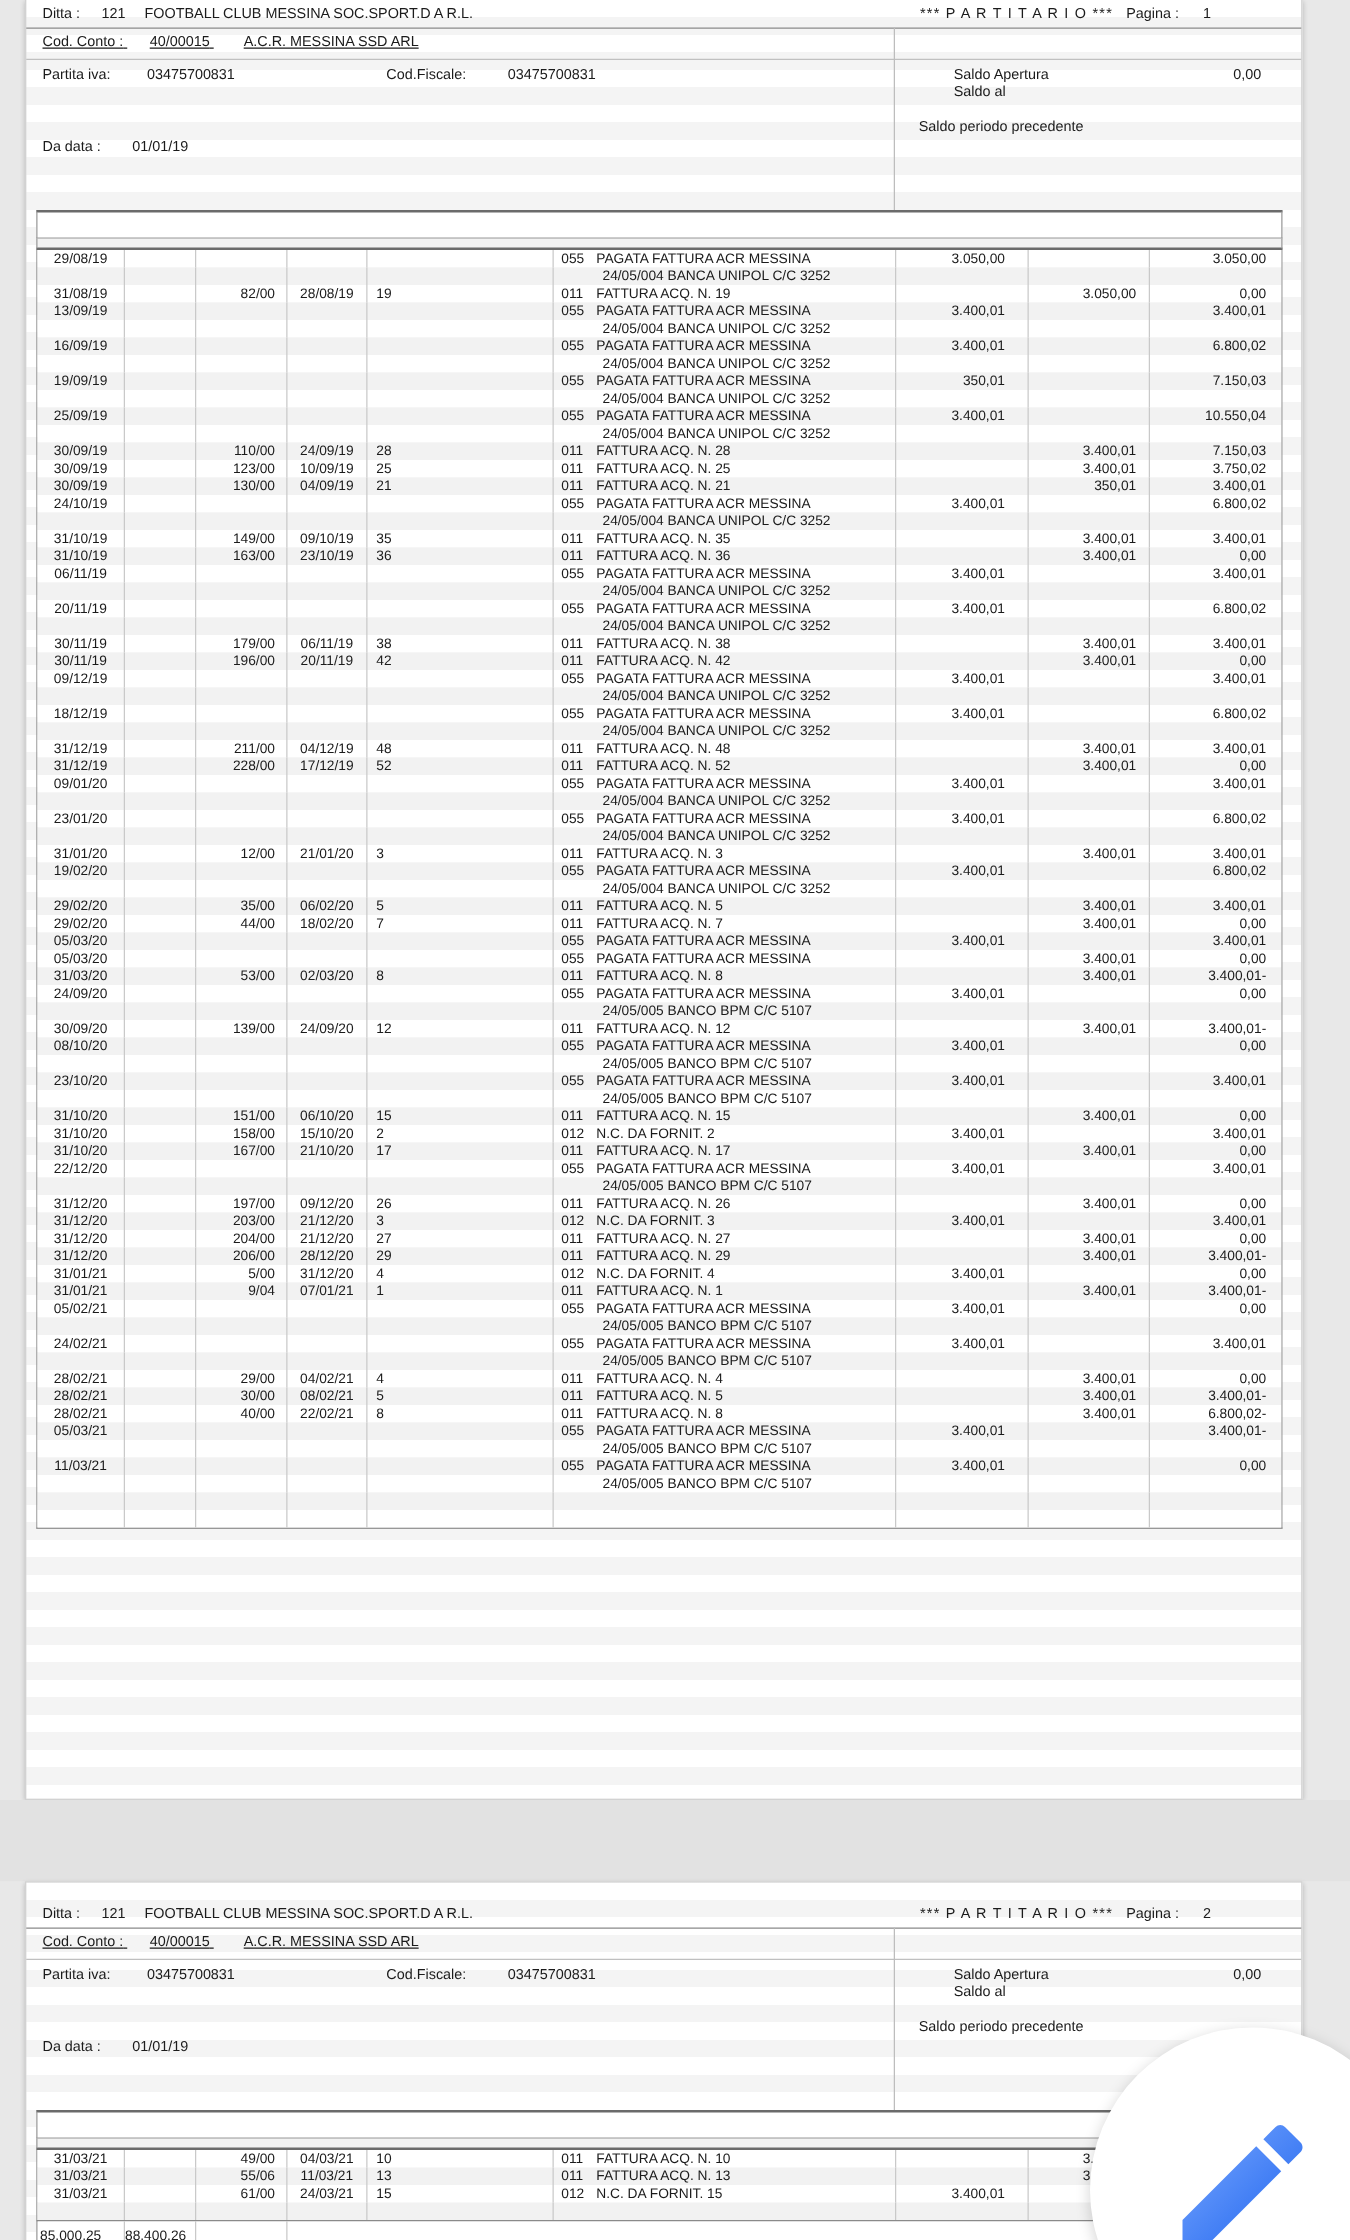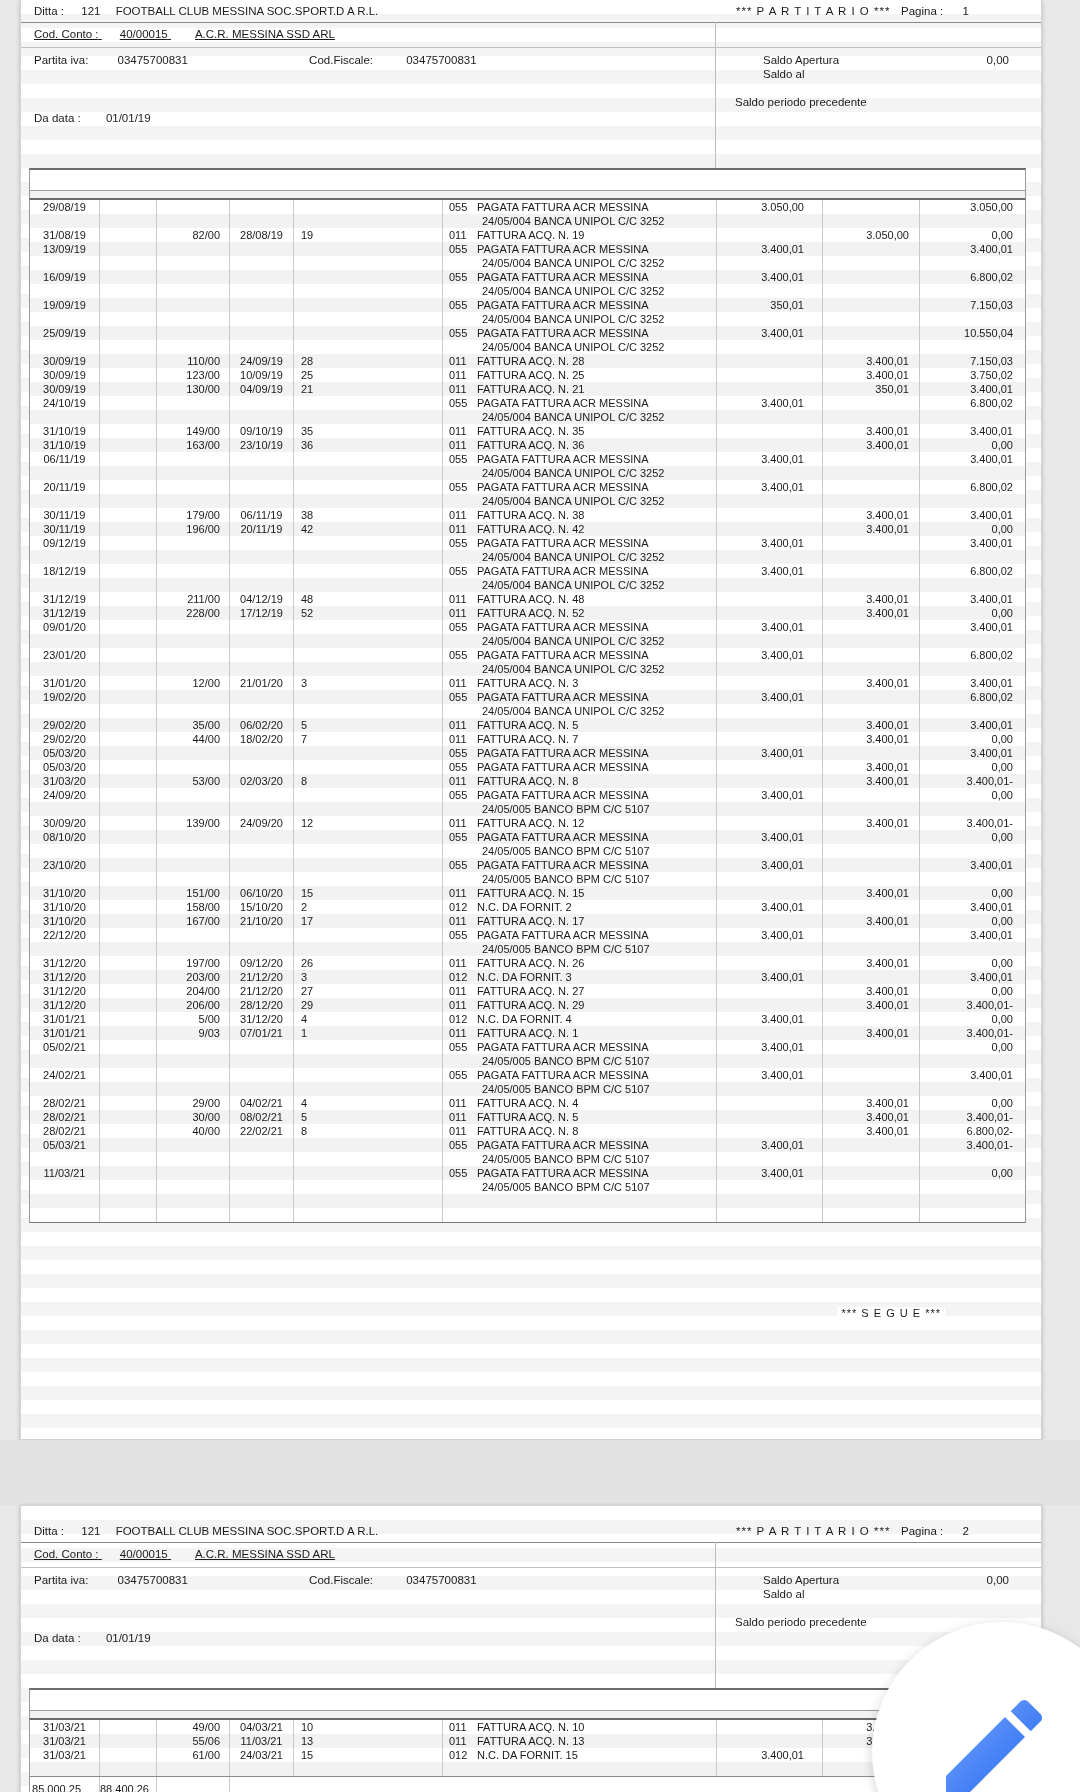--- a/index.html
+++ b/index.html
@@ -949,21 +949,21 @@
               <span class="cod">012</span>
               <span class="txt">N.C. DA FORNIT. 4</span>
             </div>
     <div class="c c-da">3.400,01</div>
     <div class="c c-av"></div>
     <div class="c c-s">0,00</div>
   </div>
           <div class="ln grid alt">
     <div class="c c-d">31/01/21</div>
     <div class="c c-n"></div>
-    <div class="c c-nd">9/03</div>
+    <div class="c c-nd">9/04</div>
     <div class="c c-dd">07/01/21</div>
     <div class="c c-o">1</div>
     <div class="c c-desc">
               <span class="cod">011</span>
               <span class="txt">FATTURA ACQ. N. 1</span>
             </div>
     <div class="c c-da"></div>
     <div class="c c-av">3.400,01</div>
     <div class="c c-s">3.400,01-</div>
   </div>
@@ -1145,23 +1145,20 @@
               <span class="cod"></span>
               <span class="txt"></span>
             </div>
     <div class="c c-da"></div>
     <div class="c c-av"></div>
     <div class="c c-s"></div>
   </div>
         </div>
     </div>
 
-    <div class="below">
-      <div class="segue">*** S E G U E ***</div>
-    </div>
   </div>
 
   <div class="pgap"></div>
 
   <div class="page" id="page2">
     <div class="hdr pg2pad">
       <div class="h-abs h-ditta">
         <span>Ditta :</span>
         <span class="num">121</span>
         <span class="nm">FOOTBALL CLUB MESSINA SOC.SPORT.D A R.L.</span>

